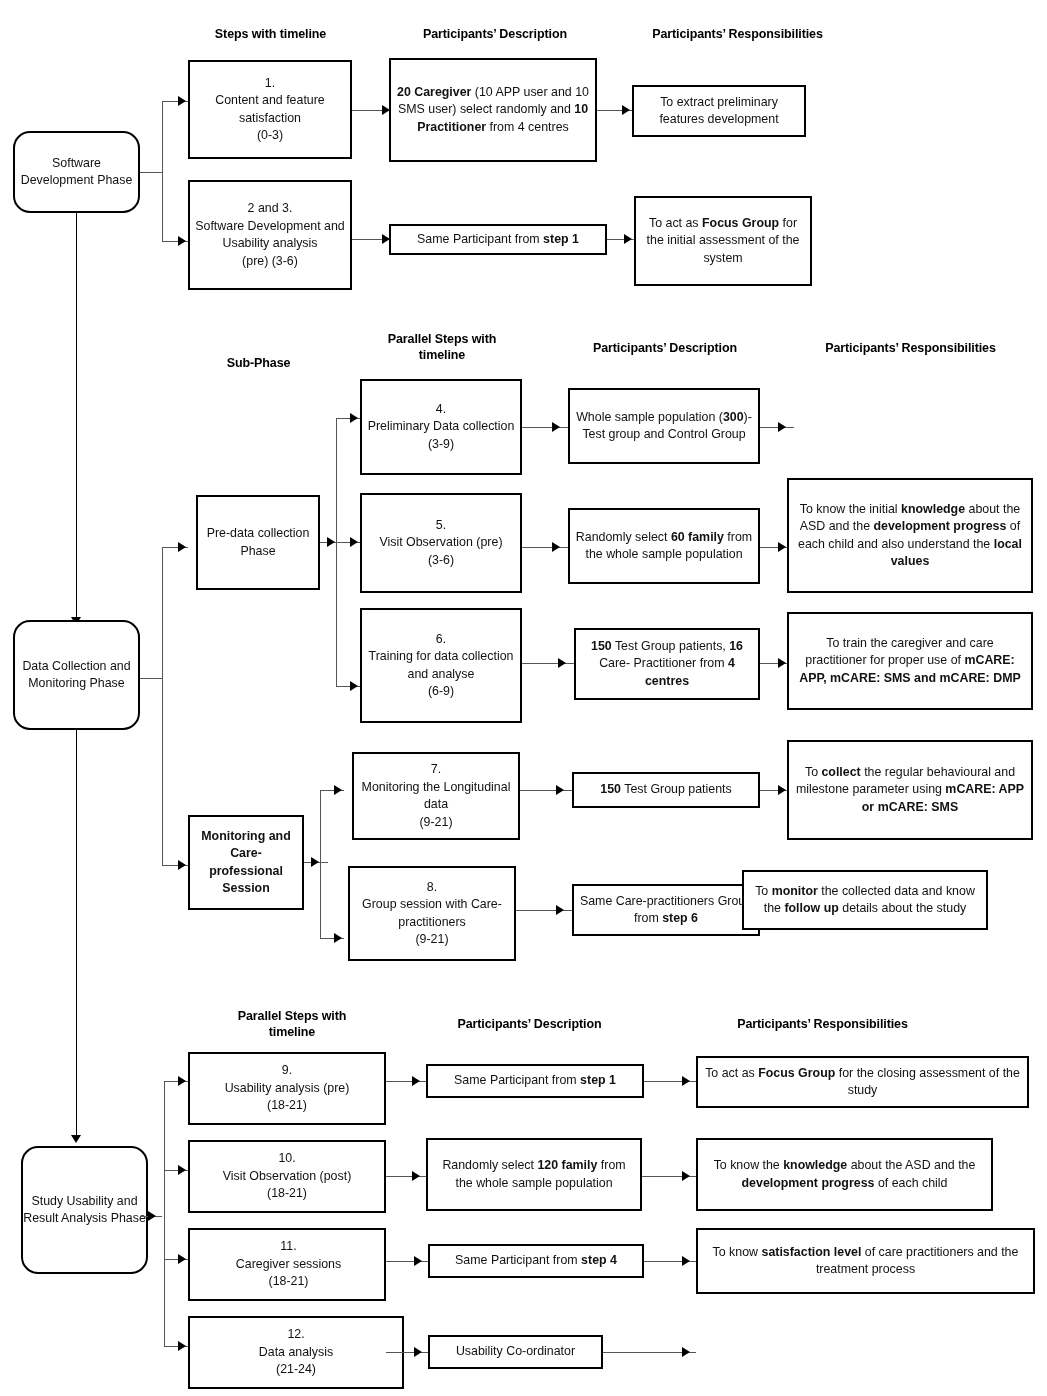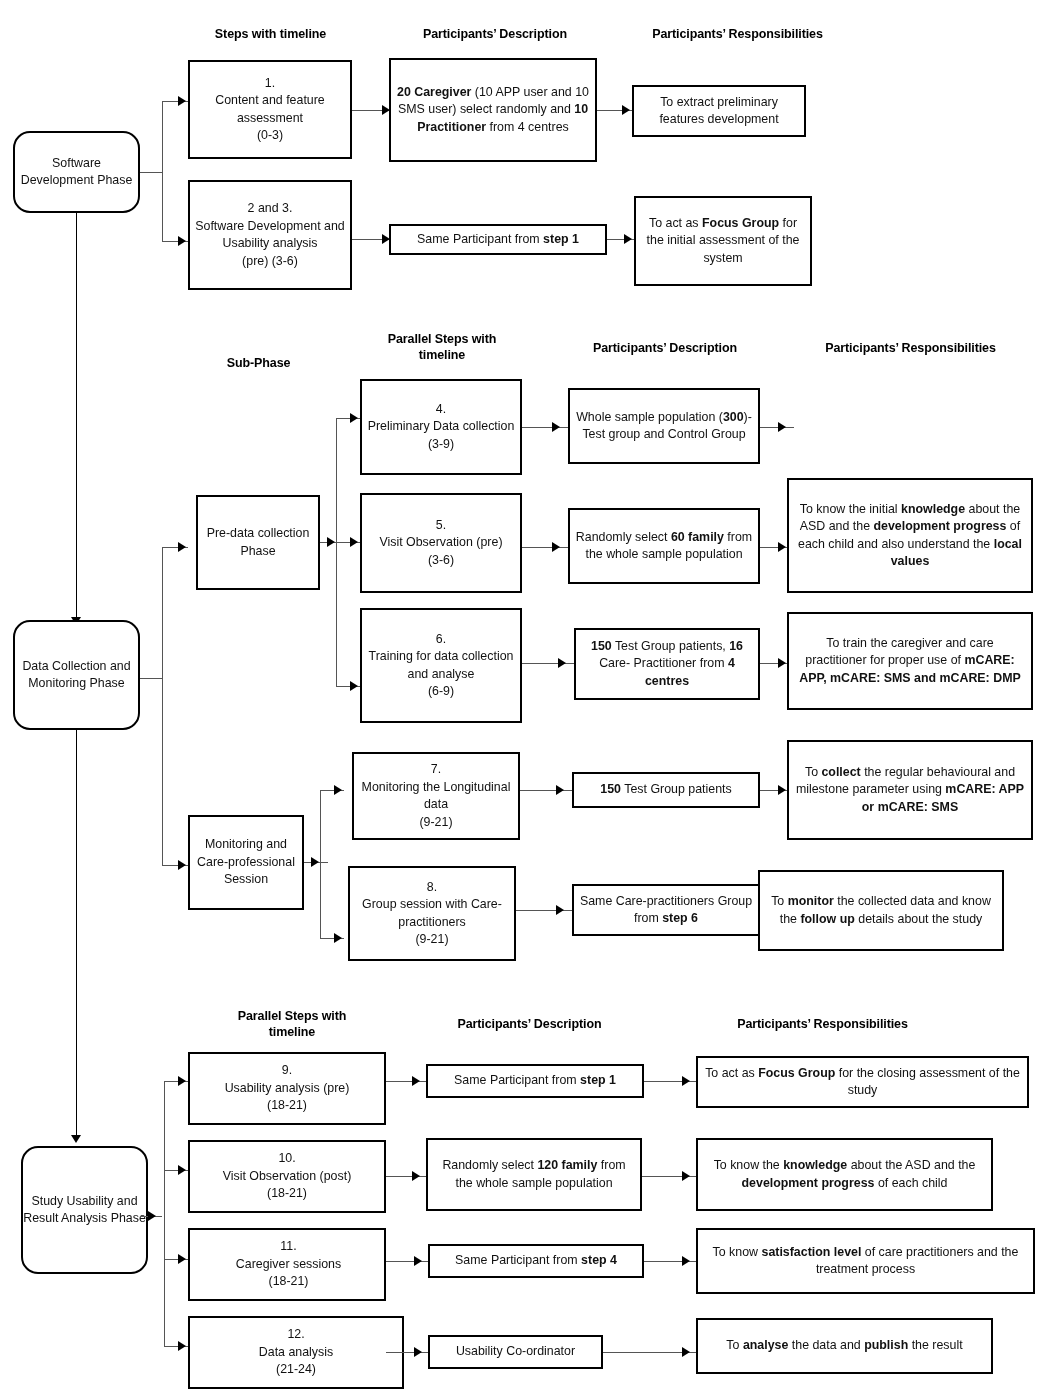--- a/index.html
+++ b/index.html
@@ -58,21 +58,21 @@
   <div class="arrow" style="left:178px;top:96px;"></div>
   <div class="hline" style="left:162px;top:241px;width:26px;"></div>
   <div class="arrow" style="left:178px;top:236px;"></div>
 
   <div class="vline dark" style="left:76px;top:213px;height:404px;"></div>
   <div class="arrow down" style="left:71px;top:617px;"></div>
 
   <div class="box" style="left:188px;top:60px;width:164px;height:99px;">
     <div class="inner">
       <div>1.</div>
-      <div>Content and feature assessment</div>
+      <div>Content and feature satisfaction</div>
       <div>(0-3)</div>
     </div>
   </div>
 
   <div class="box" style="left:188px;top:180px;width:164px;height:110px;">
     <div class="inner">
       <div>2 and 3.</div>
       <div>Software Development and Usability analysis</div>
       <div>(pre) (3-6)</div>
     </div>
@@ -117,21 +117,21 @@
   <div class="arrow" style="left:178px;top:542px;"></div>
   <div class="hline" style="left:162px;top:865px;width:26px;"></div>
   <div class="arrow" style="left:178px;top:860px;"></div>
 
   <div class="vline dark" style="left:76px;top:730px;height:405px;"></div>
   <div class="arrow down" style="left:71px;top:1135px;"></div>
 
   <div class="box" style="left:196px;top:495px;width:124px;height:95px;">
     <div class="inner">Pre-data collection Phase</div>
   </div>
-  <div class="box" style="left:188px;top:815px;width:116px;height:95px;">
+  <div class="box" style="left:188px;top:815px;width:116px;height:95px;font-weight:bold;">
     <div class="inner">Monitoring and Care-professional Session</div>
   </div>
 
   <div class="hline" style="left:320px;top:542px;width:24px;"></div>
   <div class="arrow" style="left:327px;top:537px;"></div>
   <div class="vline" style="left:336px;top:418px;height:268px;"></div>
   <div class="hline" style="left:336px;top:418px;width:24px;"></div>
   <div class="arrow" style="left:350px;top:413px;"></div>
   <div class="hline" style="left:336px;top:542px;width:24px;"></div>
   <div class="arrow" style="left:350px;top:537px;"></div>
@@ -228,21 +228,21 @@
   </div>
 
   <div class="hline" style="left:760px;top:790px;width:34px;"></div>
   <div class="arrow" style="left:778px;top:785px;"></div>
   <div class="box" style="left:787px;top:740px;width:246px;height:100px;">
     <div class="inner">To <b>collect</b> the regular behavioural and milestone parameter using <b>mCARE: APP or mCARE: SMS</b></div>
   </div>
 
   <div class="hline" style="left:760px;top:910px;width:34px;"></div>
   <div class="arrow" style="left:778px;top:905px;"></div>
-  <div class="box" style="left:758px;top:870px;width:246px;height:81px;">
+  <div class="box" style="left:742px;top:870px;width:246px;height:60px;">
     <div class="inner">To <b>monitor</b> the collected data and know the <b>follow up</b> details about the study</div>
   </div>
 
   <div class="col-header" style="left:222px;top:1008px;width:140px;">Parallel Steps with timeline</div>
   <div class="col-header" style="left:432px;top:1016px;width:195px;">Participants’ Description</div>
   <div class="col-header" style="left:705px;top:1016px;width:235px;">Participants’ Responsibilities</div>
 
   <div class="phase" style="left:13px;top:1146px;width:127px;height:128px;margin-left:8px;">
     <div class="inner">Study Usability and Result Analysis Phase</div>
   </div>
@@ -325,17 +325,14 @@
   </div>
 
   <div class="hline" style="left:644px;top:1261px;width:52px;"></div>
   <div class="arrow" style="left:682px;top:1256px;"></div>
   <div class="box" style="left:696px;top:1228px;width:339px;height:66px;">
     <div class="inner">To know <b>satisfaction level</b> of care practitioners and the treatment process</div>
   </div>
 
   <div class="hline" style="left:603px;top:1352px;width:93px;"></div>
   <div class="arrow" style="left:682px;top:1347px;"></div>
-  <div class="box" style="left:696px;top:1318px;width:297px;height:56px;">
-    <div class="inner">To <b>analyse</b> the data and <b>publish</b> the result</div>
-  </div>
 
 </div>
 
 </body></html>

